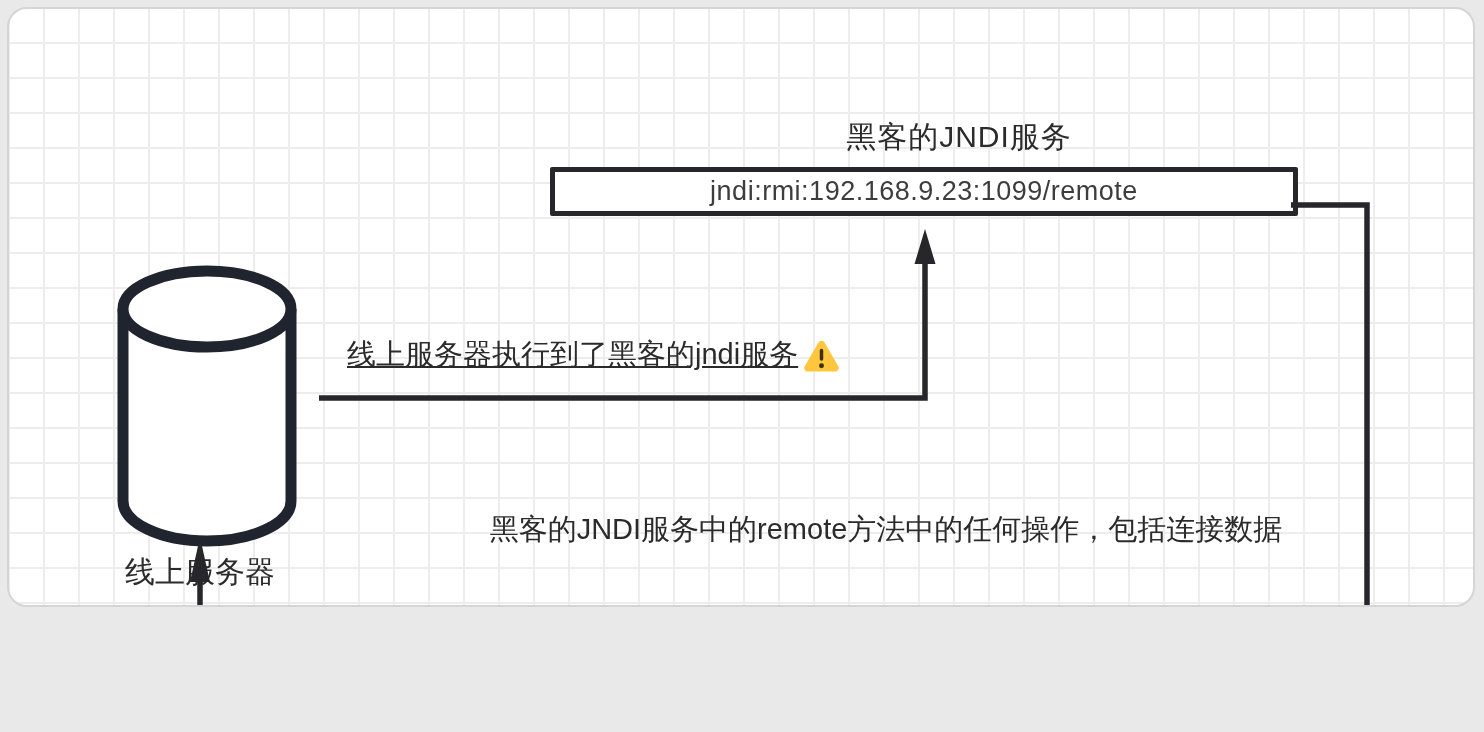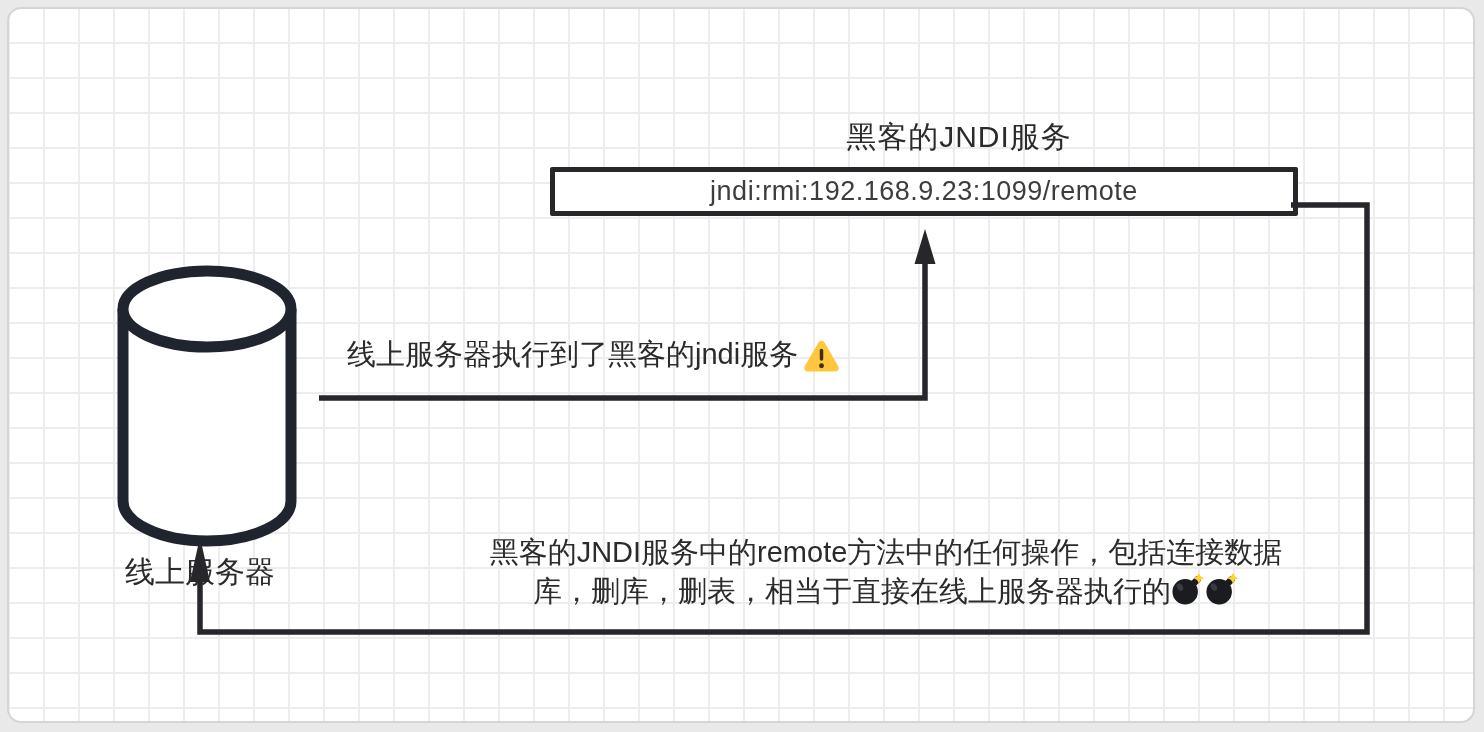--- a/index.html
+++ b/index.html
@@ -7,29 +7,29 @@
     padding: 0;
     width: 1484px;
     height: 732px;
     background: #e9e9e9;
     font-family: "Liberation Sans", "DejaVu Sans", sans-serif;
     overflow: hidden;
   }
   .board {
     position: absolute;
     left: 7px; top: 7px;
-    width: 1468px; height: 716px;
+    width: 1468px; height: 600px;
     background-color: #ffffff;
     background-image:
       linear-gradient(to right, #ededed 2px, transparent 2px),
       linear-gradient(to bottom, #ededed 2px, transparent 2px);
     background-size: 35px 35px;
     background-position: -1px -2px;
     border: 2px solid #d5d5d5;
-    border-radius: 14px;
+    border-radius: 20px;
     box-sizing: border-box;
     overflow: hidden;
   }
   .abs { position: absolute; }
   .title {
     left: 750px; top: 108px; width: 400px;
     text-align: center;
     font-size: 30px;
     font-weight: 500;
     color: #2b2b2b;
@@ -51,31 +51,32 @@
   }
   .flow-label {
     left: 338px; top: 326px;
     display: flex;
     align-items: center;
     gap: 5px;
     font-size: 29px;
     font-weight: 500;
     color: #2b2b2b;
     white-space: nowrap;
+    text-decoration: underline;
   }
   .server-label {
     left: 93px; top: 543px; width: 196px;
     text-align: center;
     font-size: 30px;
     font-weight: 500;
     color: #2b2b2b;
     white-space: nowrap;
   }
   .note {
-    left: 441px; top: 524px; width: 872px;
+    left: 441px; top: 501px; width: 872px;
     text-align: center;
     font-size: 29px;
     font-weight: 500;
     color: #2b2b2b;
     line-height: 39px;
   }
   .note .line { white-space: nowrap; }
   .icon-inline { display: inline-block; vertical-align: -5px; }
   .cylinder-svg { left: 98px; top: 252px; }
   .connector-overlay {
@@ -106,33 +107,20 @@
     <span>线上服务器执行到了黑客的jndi服务</span>
     <svg width="37" height="35" viewBox="0 0 36 34">
       <path d="M18 2.6 C19.3 2.6 20.5 3.3 21.1 4.5 L34.4 27.7 C35.6 29.9 34 32.6 31.4 32.6 L4.6 32.6 C2 32.6 0.4 29.9 1.6 27.7 L14.9 4.5 C15.5 3.3 16.7 2.6 18 2.6 Z" fill="#ffc63e"></path>
       <rect x="16.3" y="10.5" width="3.4" height="11.5" rx="1.7" fill="#3f2f08"></rect>
       <circle cx="18" cy="27" r="2.4" fill="#3f2f08"></circle>
     </svg>
   </div>
 
   <div class="abs note">
     <div class="line">黑客的JNDI服务中的remote方法中的任何操作，包括连接数据</div>
-    <div class="line">
-      <span>库，删库，删表，相当于直接在线上服务器执行的</span><svg class="icon-inline" width="34" height="34" viewBox="0 0 36 34">
-        <path d="M22 13 L28 7" stroke="#1b1c20" stroke-width="7" stroke-linecap="round"></path>
-        <polygon points="29.5,0 31.4,3.6 35,5.5 31.4,7.4 29.5,11 27.6,7.4 24,5.5 27.6,3.6" fill="#ffd42e"></polygon>
-        <circle cx="15" cy="20" r="13.5" fill="#1b1c20"></circle>
-        <ellipse cx="9.5" cy="15" rx="3" ry="4.2" fill="#383b44" transform="rotate(-35 9.5 15)"></ellipse>
-      </svg><svg class="icon-inline" width="34" height="34" viewBox="0 0 36 34">
-        <path d="M22 13 L28 7" stroke="#1b1c20" stroke-width="7" stroke-linecap="round"></path>
-        <polygon points="29.5,0 31.4,3.6 35,5.5 31.4,7.4 29.5,11 27.6,7.4 24,5.5 27.6,3.6" fill="#ffd42e"></polygon>
-        <circle cx="15" cy="20" r="13.5" fill="#1b1c20"></circle>
-        <ellipse cx="9.5" cy="15" rx="3" ry="4.2" fill="#383b44" transform="rotate(-35 9.5 15)"></ellipse>
-      </svg>
-    </div>
   </div>
 
   <svg class="abs connector-overlay" viewBox="0 0 1484 732">
 
     <g>
       <polyline points="317,396 923,396 923,260" fill="none" stroke="#26262b" stroke-width="5.5" stroke-linejoin="miter"></polyline>
       <polygon points="923,227 912.5,262 933.5,262" fill="#26262b"></polygon>
     </g>
 
     <g>

